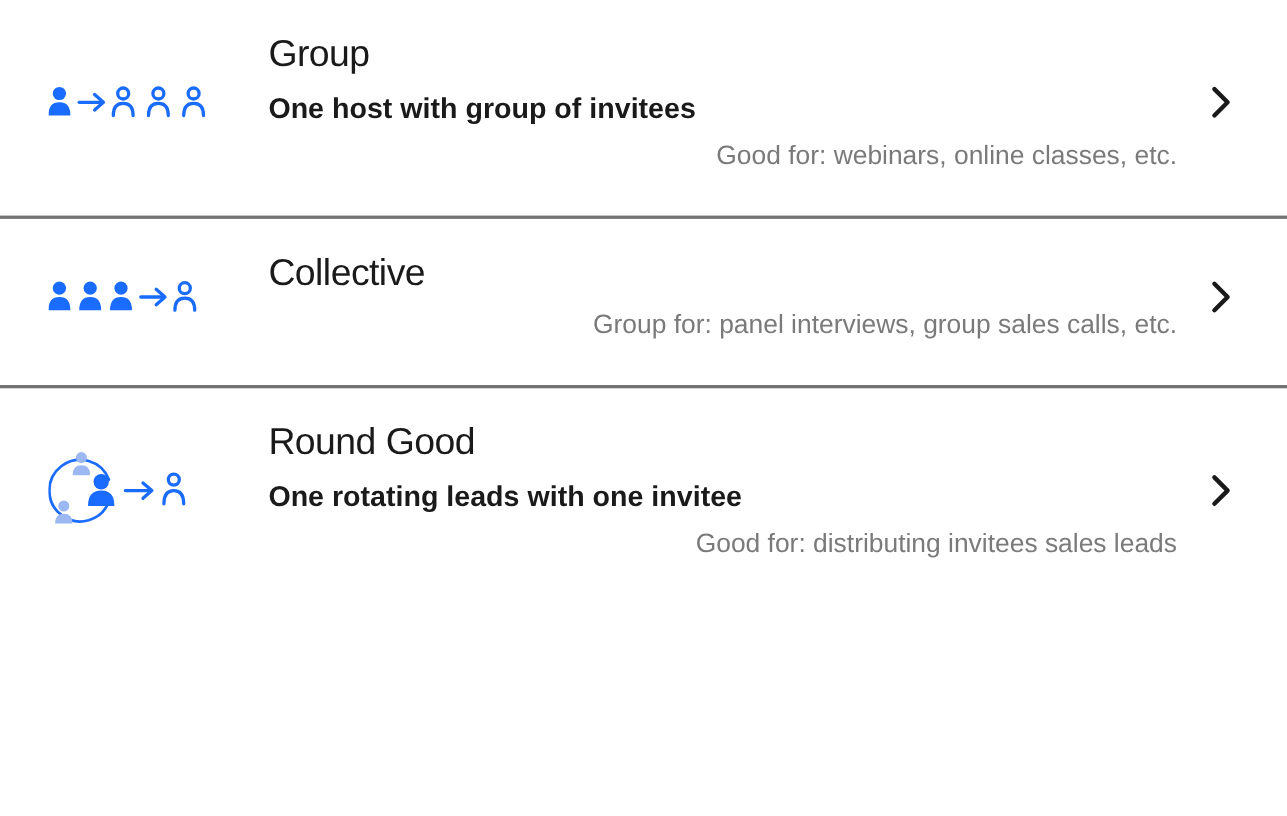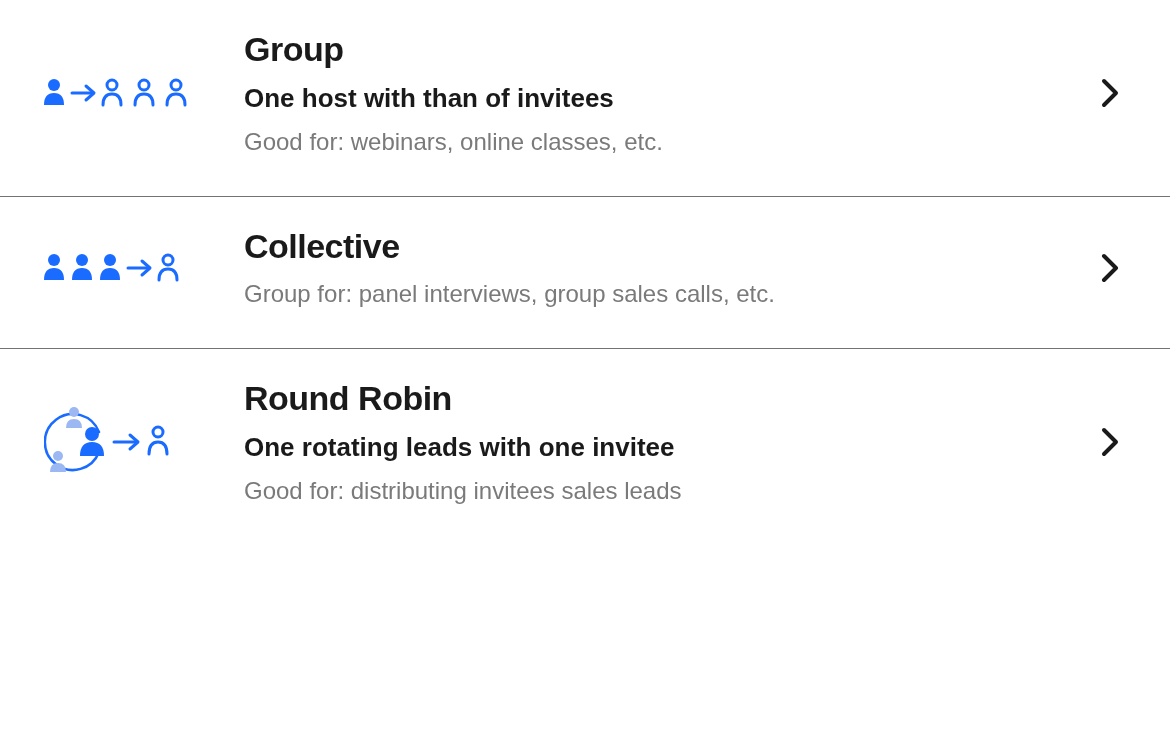--- a/index.html
+++ b/index.html
@@ -3,21 +3,21 @@
 <meta charset="utf-8">
 <style>
   * { box-sizing: border-box; margin: 0; padding: 0; }
   html, body { width: 1170px; height: 742px; font-family: -apple-system, BlinkMacSystemFont, "Segoe UI", Helvetica, Arial, sans-serif; background:#fff; color:#1a1a1a; }
   .list { width: 100%; }
   .option {
     display: flex;
     align-items: center;
     padding: 30px 40px 40px 44px;
     cursor: pointer;
-    border-top: 1px solid #737373;
+    border-top: 3px solid #737373;
   }
   .option:first-child { border-top: none; }
   .icon-col {
     width: 200px;
     flex: 0 0 200px;
     display:flex;
     align-items:center;
     justify-content:flex-start;
   }
   .text-col {
@@ -25,35 +25,36 @@
     padding-right: 20px;
   }
   .chevron-col {
     flex: 0 0 40px;
     display:flex;
     align-items:center;
     justify-content:center;
   }
   .title {
     font-size: 34px;
-    font-weight: 700;
+    font-weight: 400;
     color:#1a1a1a;
     letter-spacing: -0.5px;
     margin-bottom: 14px;
   }
   .subtitle {
     font-size: 26px;
     font-weight: 700;
     color:#1a1a1a;
     margin-bottom: 14px;
   }
   .desc {
     font-size: 24px;
     font-weight: 400;
     color:#7a7a7a;
+    text-align:right;
   }
   svg { display:block; }
 </style>
 </head>
 <body>
 
 <div class="list">
 
   <div class="option">
     <div class="icon-col">
@@ -80,21 +81,21 @@
         </g>
 
         <g fill="none" stroke="#1a6bff" stroke-width="3">
           <circle cx="132" cy="12" r="5"></circle>
           <path d="M123 32 Q123 21 132 21 Q141 21 141 32" stroke-linecap="round"></path>
         </g>
       </svg>
     </div>
     <div class="text-col">
       <div class="title">Group</div>
-      <div class="subtitle">One host with than of invitees</div>
+      <div class="subtitle">One host with group of invitees</div>
       <div class="desc">Good for: webinars, online classes, etc.</div>
     </div>
     <div class="chevron-col">
       <svg width="20" height="32" viewBox="0 0 20 32">
         <polyline points="4,4 16,16 4,28" fill="none" stroke="#1a1a1a" stroke-width="4" stroke-linecap="round" stroke-linejoin="round"></polyline>
       </svg>
     </div>
   </div>
 
   <div class="option">
@@ -164,21 +165,21 @@
           <polyline points="86,33 94,40 86,47"></polyline>
         </g>
 
         <g fill="none" stroke="#1a6bff" stroke-width="3">
           <circle cx="114" cy="30" r="5"></circle>
           <path d="M105 52 Q105 40 114 40 Q123 40 123 52" stroke-linecap="round"></path>
         </g>
       </svg>
     </div>
     <div class="text-col">
-      <div class="title">Round Robin</div>
+      <div class="title">Round Good</div>
       <div class="subtitle">One rotating leads with one invitee</div>
       <div class="desc">Good for: distributing invitees sales leads</div>
     </div>
     <div class="chevron-col">
       <svg width="20" height="32" viewBox="0 0 20 32">
         <polyline points="4,4 16,16 4,28" fill="none" stroke="#1a1a1a" stroke-width="4" stroke-linecap="round" stroke-linejoin="round"></polyline>
       </svg>
     </div>
   </div>
 

